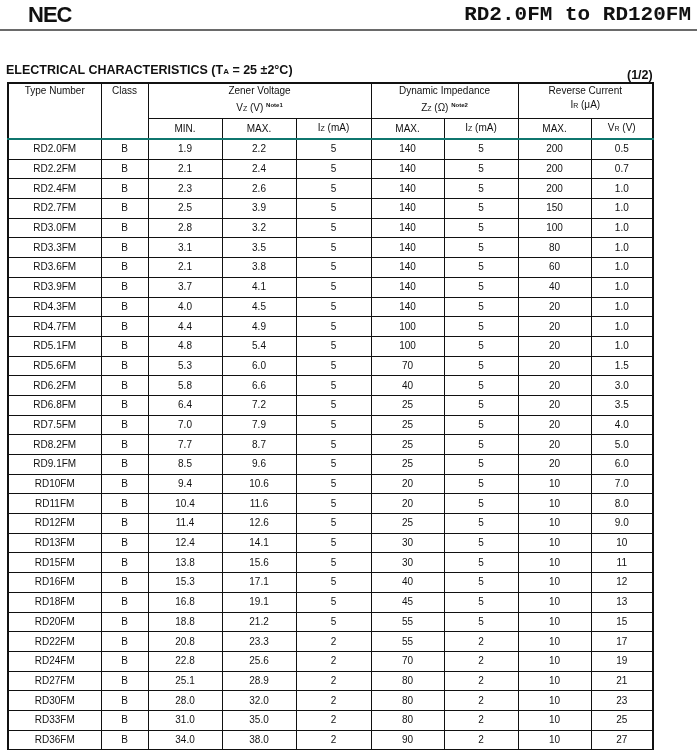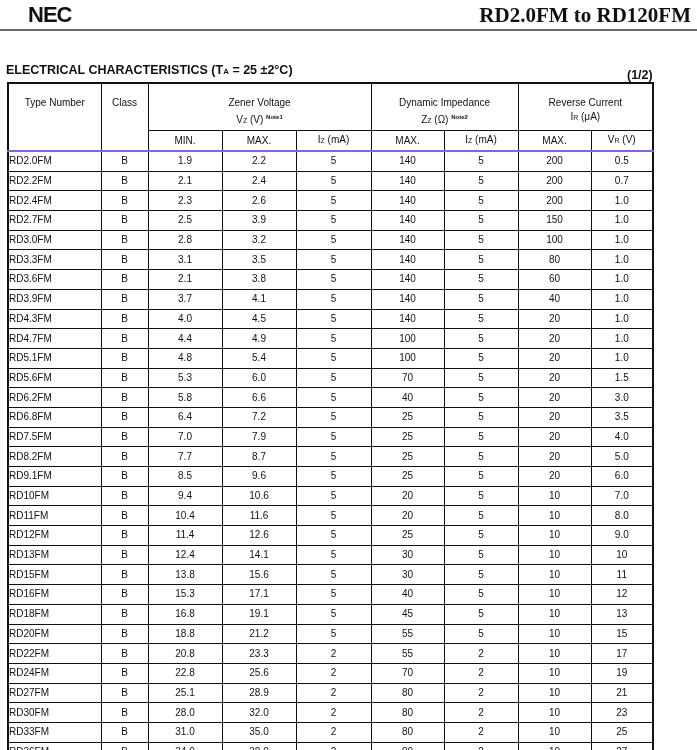--- a/index.html
+++ b/index.html
@@ -1,35 +1,35 @@
 <!DOCTYPE html>
 <html><head>
 <meta charset="utf-8">
 <style>
   html, body { margin: 0; padding: 0; background: #ffffff; }
   body { width: 697px; height: 750px; overflow: hidden; position: relative;
          font-family: "Liberation Sans", sans-serif; color: #111; }
   .brand { position: absolute; left: 4px; top: 2px; font-size: 22px; font-weight: bold;
            letter-spacing: -1px; font-family: "Liberation Sans", sans-serif; margin-left: 24px; }
   .doc-title { position: absolute; right: 6px; top: 3px; font-size: 21px; font-weight: bold;
-               font-family: Liberation Serif, serif; }
+               font-family: Liberation Mono, monospace; }
   .rule { position: absolute; left: 0; top: 29px; width: 697px; height: 2px; background: #6a6a6a; }
   .section { position: absolute; left: 6px; top: 63px; font-size: 12.5px; font-weight: bold; }
   .section sub { font-size: 8px; vertical-align: baseline; }
   .pageno { position: absolute; left: 627px; top: 68px; font-size: 12.5px; font-weight: bold; }
   table { position: absolute; left: 7px; top: 82px; border-collapse: collapse; table-layout: fixed;
           width: 645px; font-size: 10px; }
   td, th { border: 1px solid #111; padding: 0; text-align: center; font-weight: normal;
            height: 18.7px; line-height: 18px; overflow: hidden; white-space: nowrap; }
   table { border: 2px solid #111; }
-  th.grp { vertical-align: top; line-height: 14px; padding-top: 12px; }
+  th.grp { vertical-align: top; line-height: 14px; padding-top: 0; }
   th.tall { height: 34px; }
   thead tr.sub th { height: 18px; }
-  thead tr.sub { border-bottom: 2px solid #8b5cf6; }
-  td.type { text-align: left; }
+  thead tr.sub { border-bottom: 2px solid #0f766e; }
+  td.type { text-align: center; }
   .note { font-size: 6px; font-weight: bold; vertical-align: super; }
   .sm { font-size: 7px; }
 </style>
 </head>
 <body>
 
 <div class="brand">NEC</div>
 <div class="doc-title">RD2.0FM to RD120FM</div>
 <div class="rule"></div>
 

